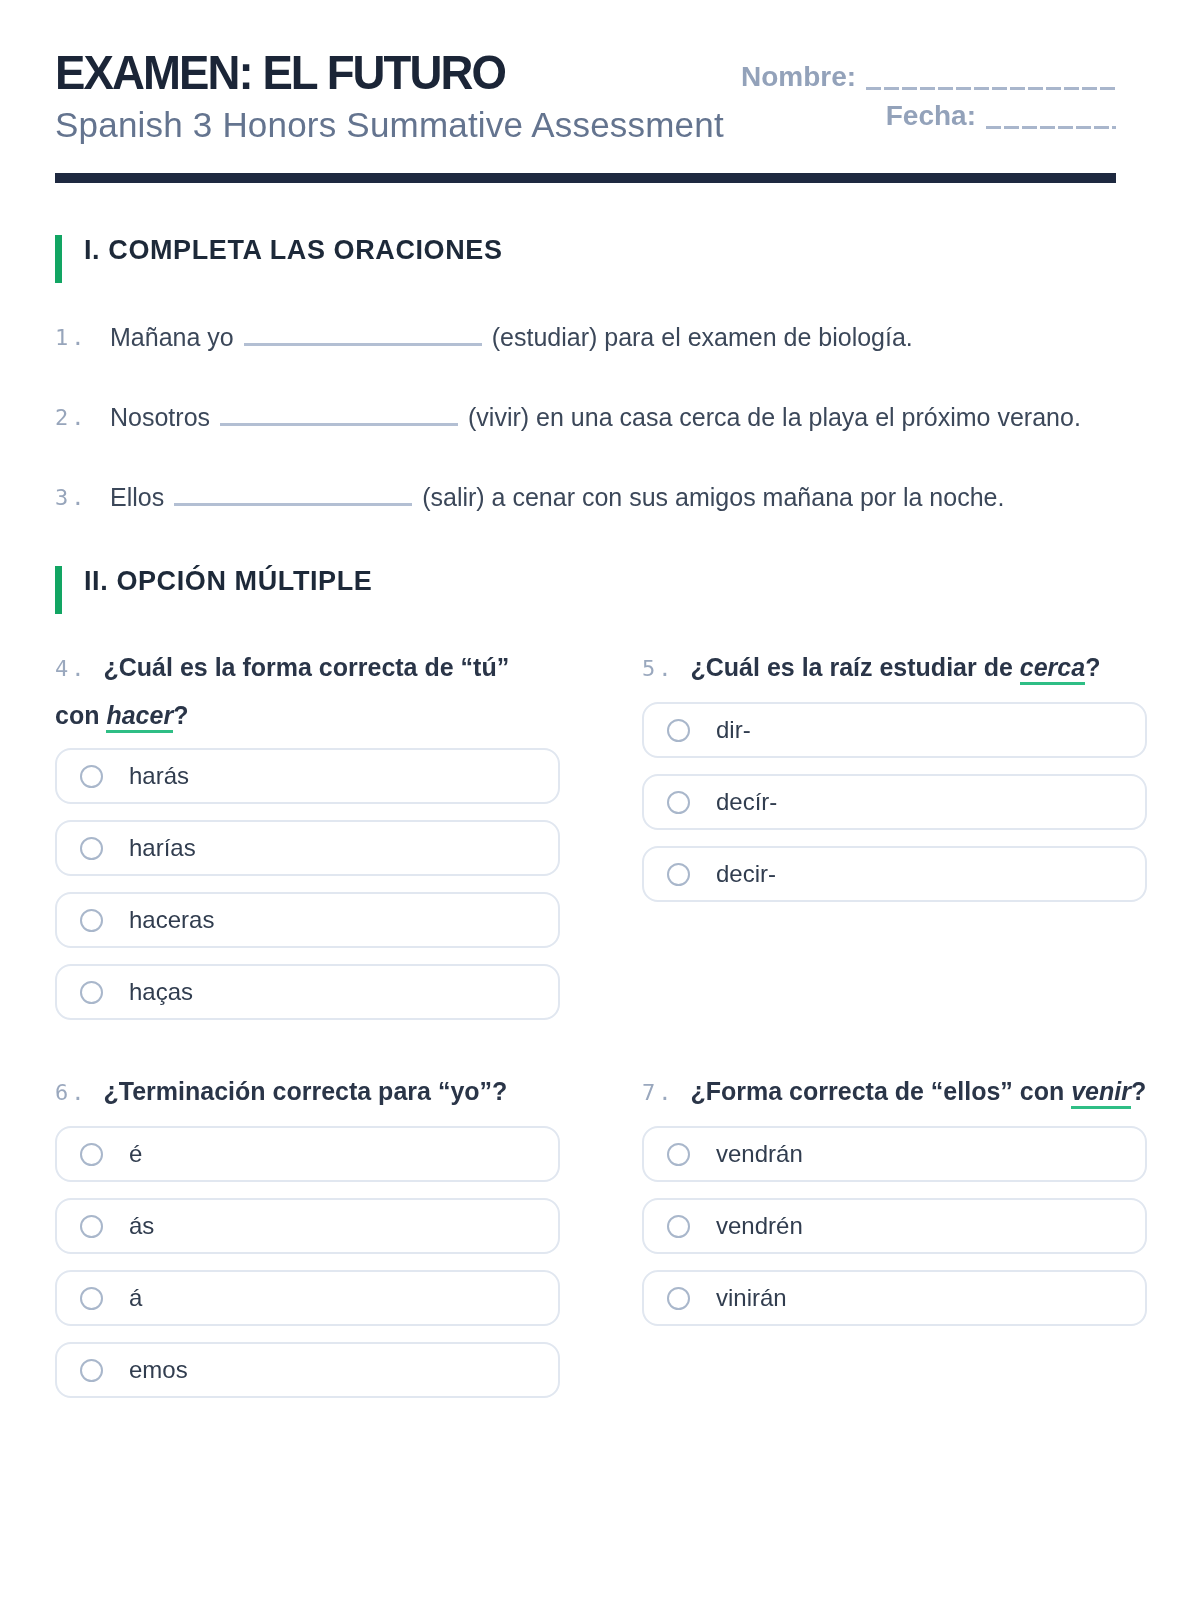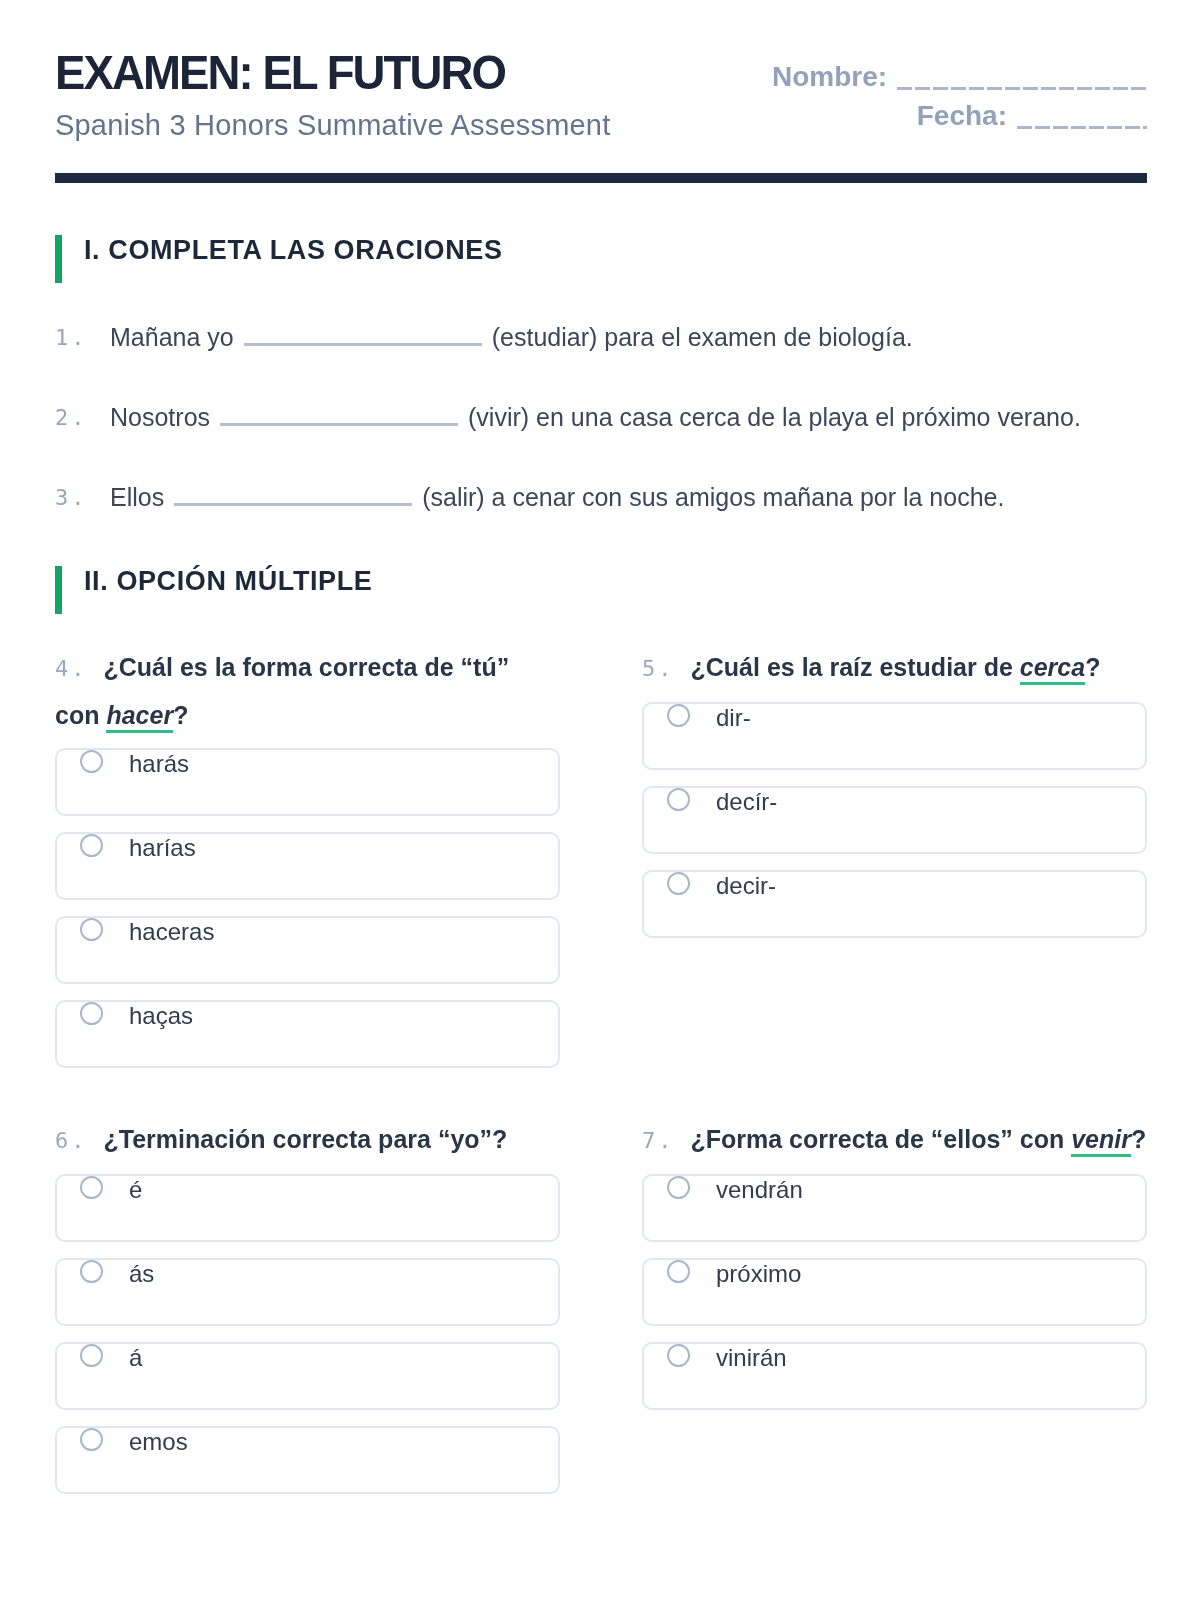--- a/index.html
+++ b/index.html
@@ -1,31 +1,31 @@
 <!DOCTYPE html>
 <html><head>
 <meta charset="utf-8">
 <style>
   html,body{margin:0;padding:0;background:#ffffff;}
   .page{
     box-sizing:border-box;
     width:1200px;height:1600px;
-    padding:46px 53px 30px 55px;
+    padding:46px 84px 30px 55px;
     font-family:"Liberation Sans",sans-serif;
     background:#ffffff;
     overflow:hidden;
   }
   
   .header{display:flex;justify-content:space-between;align-items:flex-start;}
   .title{
     margin:0;font-size:47px;font-weight:800;letter-spacing:-2px;
     color:#1b2537;line-height:50px;
     transform:scale(0.97,1.04);transform-origin:left top;
   }
-  .subtitle{margin-top:13px;font-size:29px;color:#64748f;letter-spacing:0.2px;line-height:32px;}
+  .subtitle{margin-top:13px;font-size:35px;color:#64748f;letter-spacing:0.2px;line-height:32px;}
   .header-right{width:375px;padding-top:18px;display:flex;flex-direction:column;gap:13px;}
   .field-row{display:flex;align-items:flex-end;justify-content:flex-end;}
   .field-label{color:#93a2ba;font-weight:700;font-size:28px;line-height:26px;margin-right:10px;white-space:nowrap;}
   .field-line{
     height:24px;
     background-image:repeating-linear-gradient(90deg,#a9b6cc 0 15px,rgba(0,0,0,0) 15px 18px);
     background-size:100% 3px;background-repeat:no-repeat;background-position:left bottom;
   }
   .nombre-line{width:262px;}
   .fecha-line{width:130px;}
@@ -41,23 +41,23 @@
   .fiq .qnum{width:55px;flex-shrink:0;font-family:"DejaVu Sans Mono",monospace;font-size:22px;color:#97a5bb;letter-spacing:3px;line-height:45px;}
   .fiq .qtext{flex:1;}
   .blank{display:inline-block;width:238px;border-bottom:3px solid #b3bfd3;margin:0 10px;}
   
   .mc-grid{display:grid;grid-template-columns:505px 505px;column-gap:82px;row-gap:48px;margin-top:30px;}
   .mcq-head{font-size:25px;font-weight:700;color:#2a3548;line-height:46px;margin-bottom:10px;}
   .mcq-head .qnum{font-family:"DejaVu Sans Mono",monospace;font-weight:400;font-size:22px;color:#9aa8be;letter-spacing:3px;margin-right:16px;}
   .verb{font-style:italic;text-decoration:none;border-bottom:3px solid #2fbe85;padding-bottom:1px;}
   .opts{display:flex;flex-direction:column;gap:16px;}
   .opt{
-    height:68px;box-sizing:border-box;
-    border:2px solid #e1e7f0;border-radius:10px;background:#ffffff;
-    display:flex;padding:0 20px 0 23px;gap:26px;
+    height:56px;box-sizing:border-box;
+    border:2px solid #e1e7f0;border-radius:16px;background:#ffffff;
+    display:flex;align-items:center;padding:0 20px 0 23px;gap:26px;
   }
   .radio{width:23px;height:23px;box-sizing:border-box;border:2px solid #a9b7cb;border-radius:50%;background:#fff;flex-shrink:0;}
   .opt-label{font-size:24px;color:#313d4f;line-height:28px;}
 </style>
 </head>
 <body>
 
 <div class="page">
 
   <div class="header">
@@ -196,21 +196,21 @@
     </div>
     <div class="opts">
   <div class="opt">
     <span class="radio"></span>
     <span class="opt-label">vendrán</span>
   </div>
 
 
   <div class="opt">
     <span class="radio"></span>
-    <span class="opt-label">próximo</span>
+    <span class="opt-label">vendrén</span>
   </div>
 
   <div class="opt">
     <span class="radio"></span>
     <span class="opt-label">vinirán</span>
   </div>
 </div>
   </div>
 </div>
 

